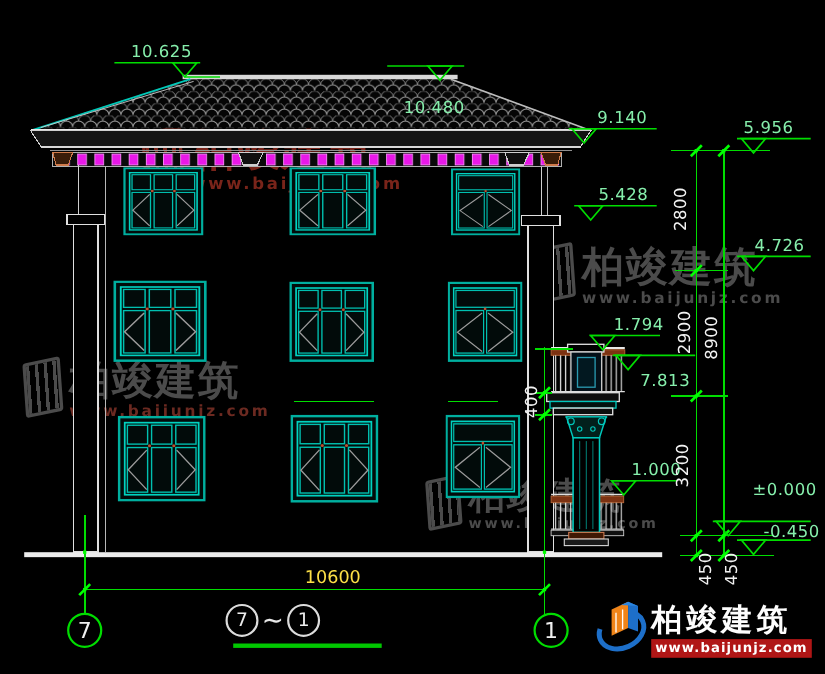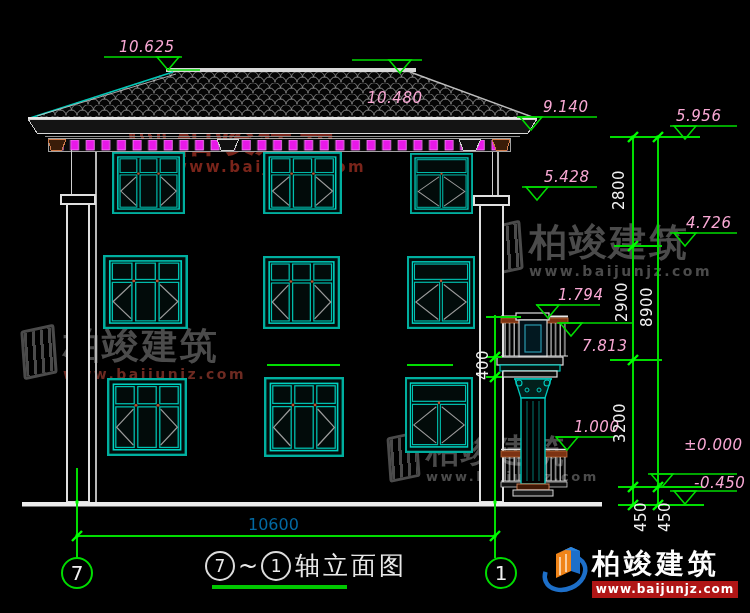--- a/index.html
+++ b/index.html
@@ -2,24 +2,24 @@
 <html><head>
 <meta charset="utf-8">
 <style>
   html,body{margin:0;padding:0;background:#000;}
   .canvas{position:relative;width:750px;height:613px;background:#000;overflow:hidden;
           font-family:"DejaVu Sans", sans-serif;}
   .layer{position:absolute;left:0;top:0;}
   svg .crisp{shape-rendering:crispEdges;}
 
   
-  .lbl{position:absolute;color:#f9a8d4;font-size:15px;white-space:nowrap;z-index:6;letter-spacing:.5px;font-style:italic;}
+  .lbl{position:absolute;color:#86efac;font-size:15px;white-space:nowrap;z-index:6;letter-spacing:.5px;}
   .vdim{position:absolute;width:80px;text-align:center;color:#f2f2f2;font-size:15px;
         transform:rotate(-90deg);white-space:nowrap;z-index:6;letter-spacing:.5px;}
-  .hdim{position:absolute;width:80px;text-align:left;color:#0369a1;font-size:16px;z-index:6;}
+  .hdim{position:absolute;width:80px;text-align:right;color:#fde047;font-size:16px;z-index:6;}
 
   
   .wm{position:absolute;display:flex;align-items:flex-start;gap:7px;z-index:3;opacity:.88;}
   .wm .wm-ico{border:3px solid;border-radius:3px;
       background:repeating-linear-gradient(90deg, currentColor 0 3px, transparent 3px 8px);
       transform:skewY(-8deg) rotate(-4deg);}
   .wm .wm-txt{display:flex;flex-direction:column;line-height:1;}
   .wm .wm-brand{font-weight:bold;letter-spacing:2px;}
   .wm .wm-url{font-weight:bold;letter-spacing:2.5px;margin-top:3px;}
   .wm-red{color:#8a2a1e;}
@@ -346,20 +346,19 @@
   <div class="vdim" style="left:443px;top:356px;">400</div>
   <div class="hdim" style="left:248px;top:515px;">10600</div>
 
   <div class="bubble-num" style="left:66px;top:561px;">7</div>
   <div class="bubble-num" style="left:490px;top:561px;">1</div>
 
   <div class="titleblock">
     <span class="axcirc">7</span>
     <span class="t-tilde">~</span>
     <span class="axcirc">1</span>
-    <span class="t-name">轴立面图</span>
   </div>
   <div class="t-underline"></div>
 
   <div class="logo-brand">柏竣建筑</div>
   <div class="logo-url">www.baijunjz.com</div>
 
 </div>
 
 </body></html>

